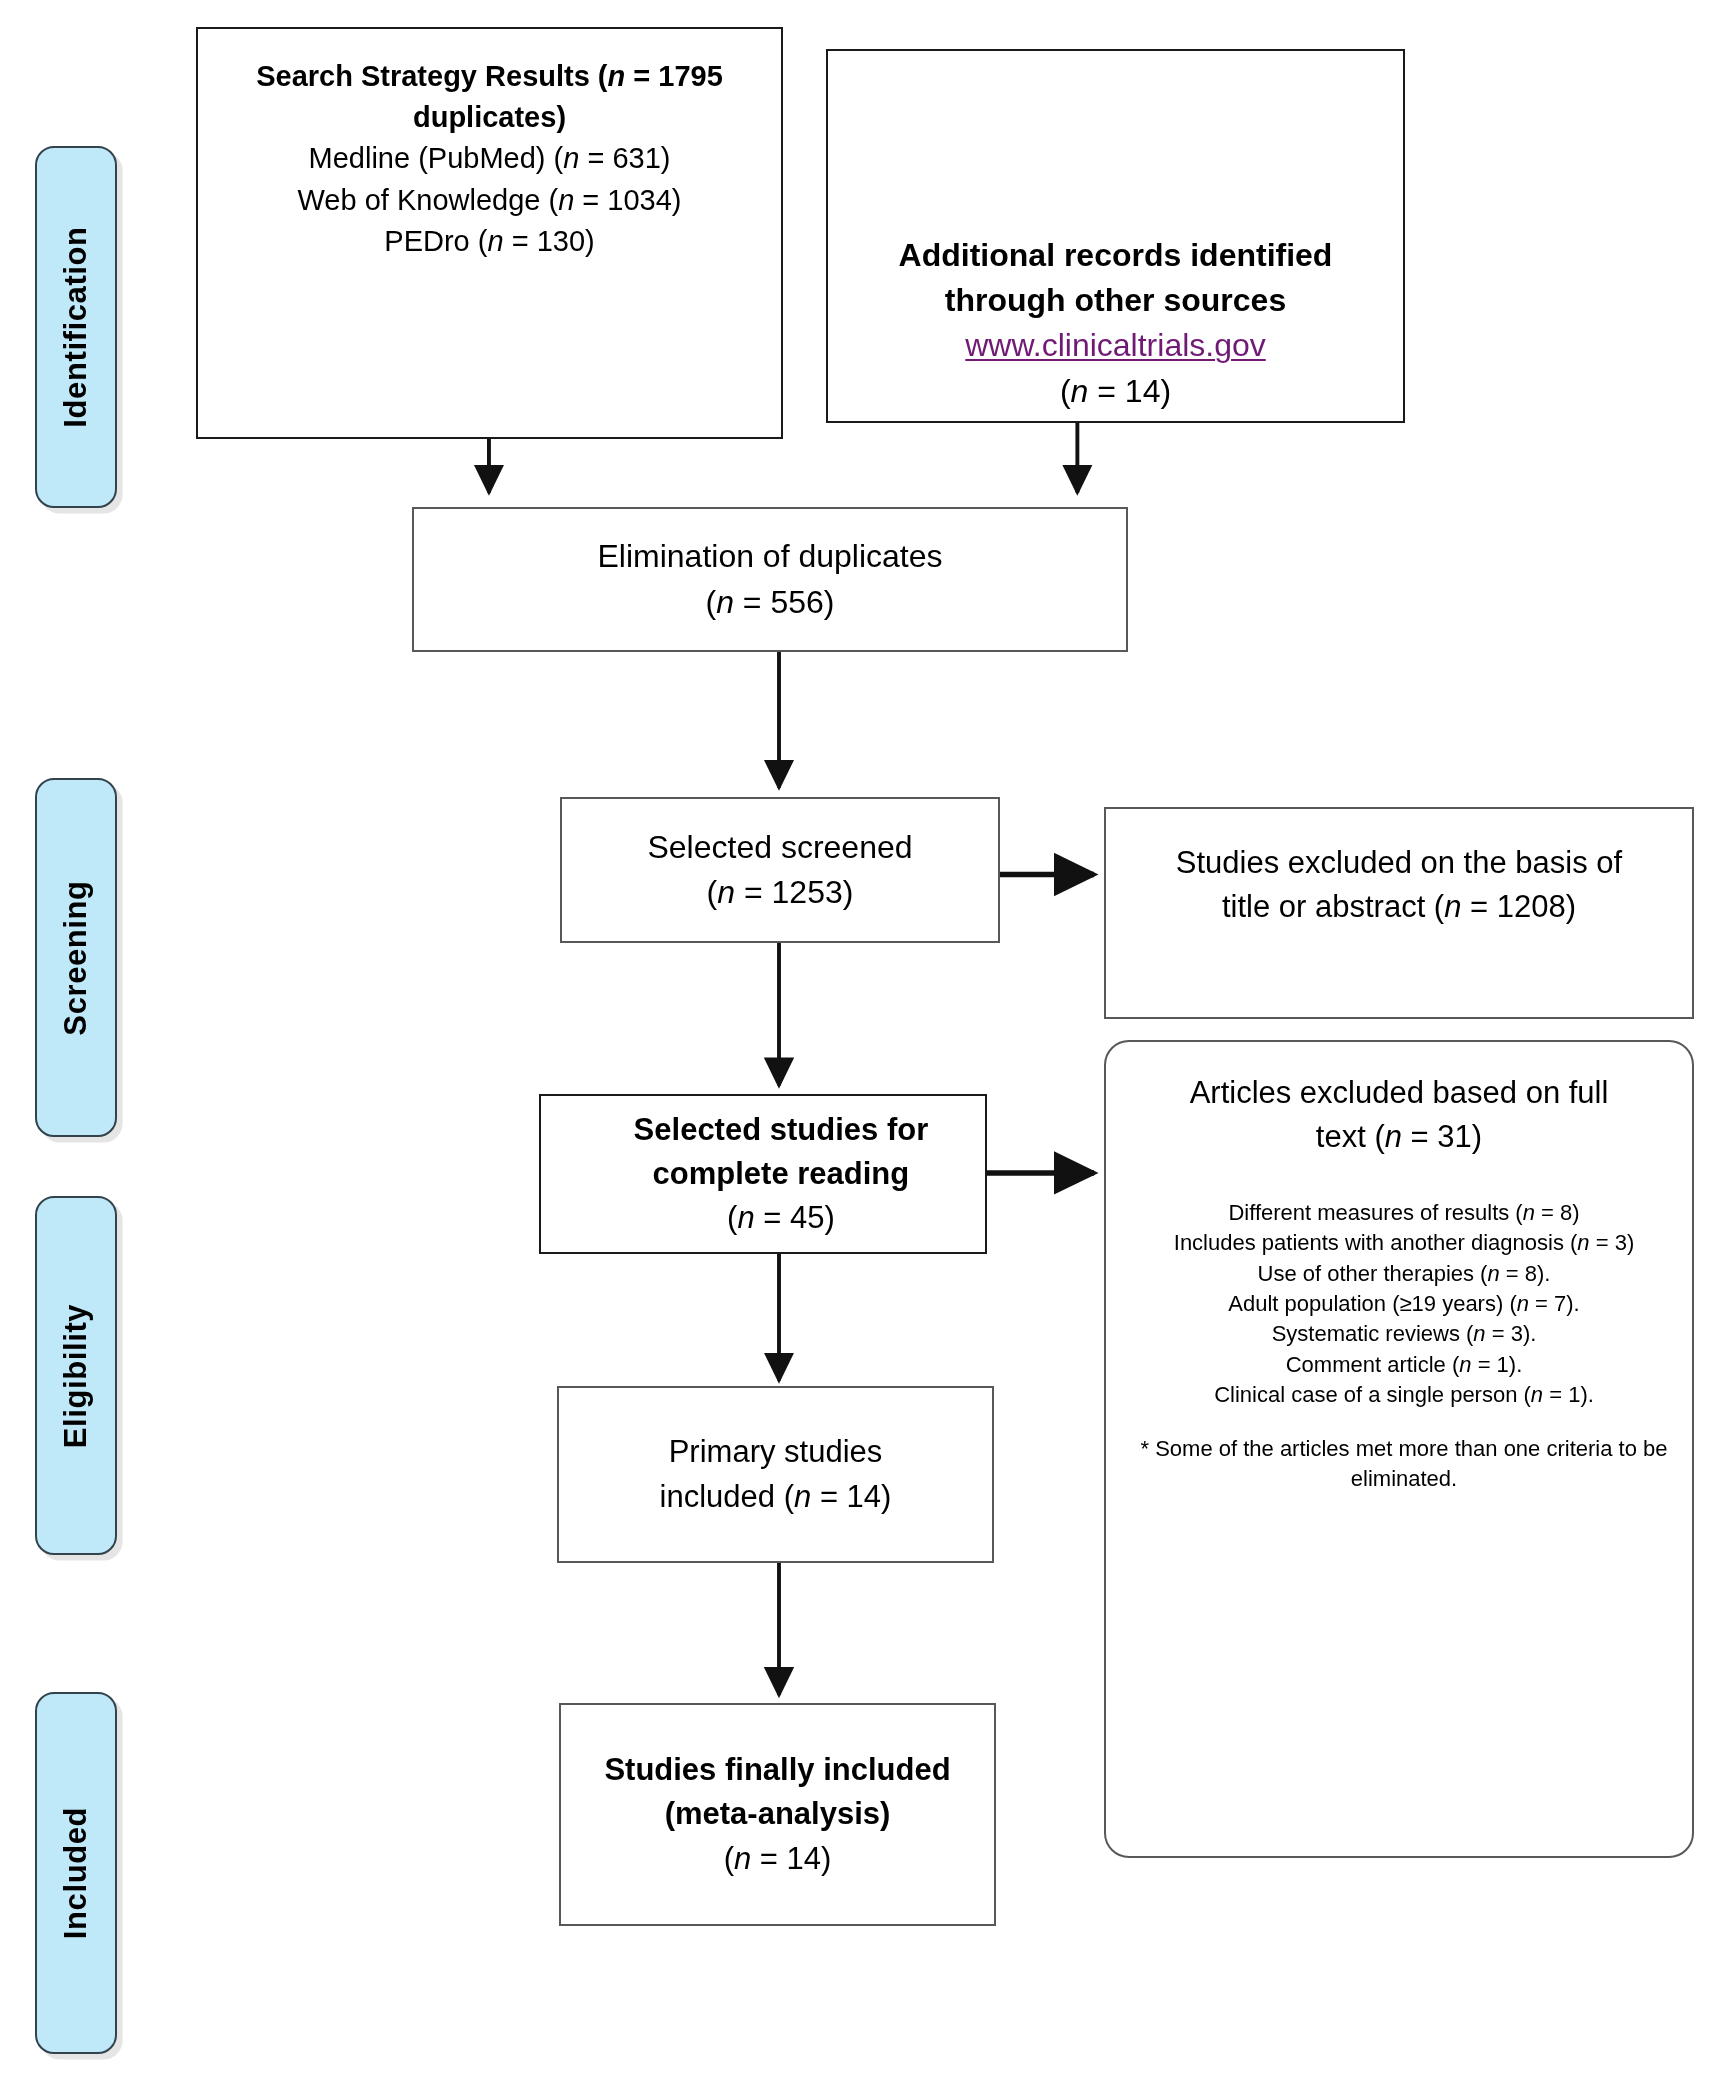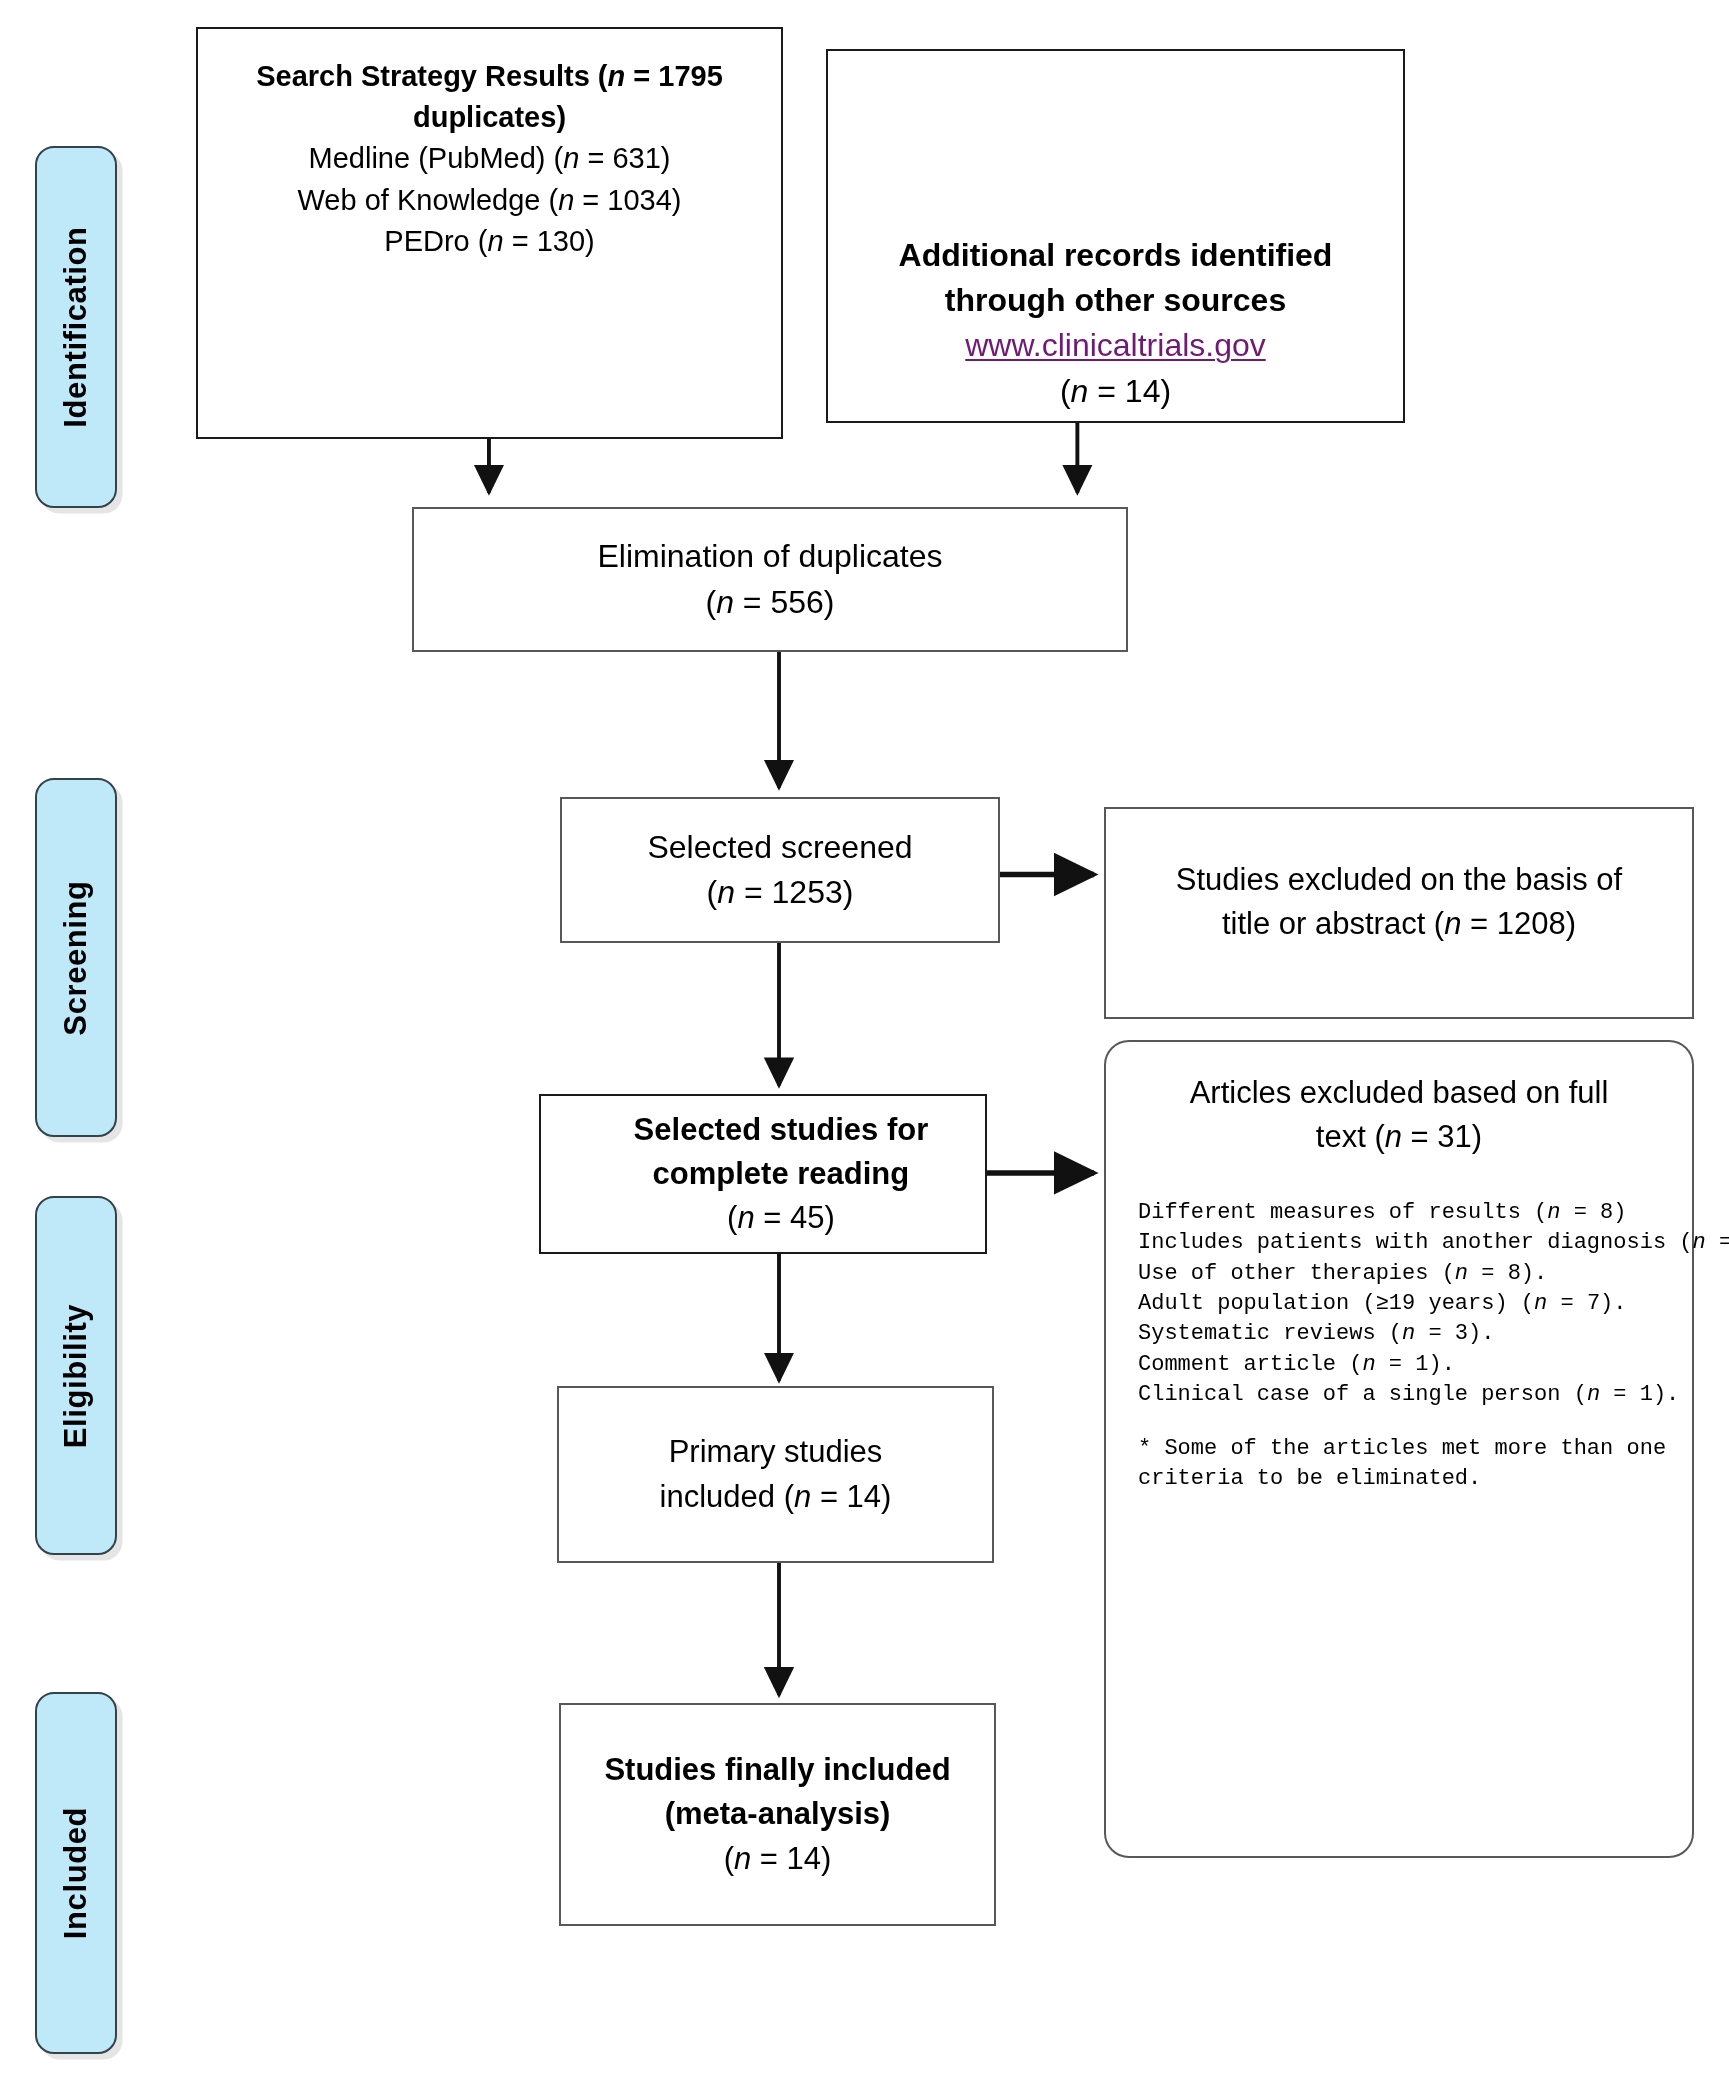--- a/index.html
+++ b/index.html
@@ -70,26 +70,25 @@
   .link-url {
     color: #701a75;
     text-decoration: underline;
     text-underline-offset: 3.3px;
     text-decoration-thickness: 2.2px;
   }
 
   
   .excl-detail {
     position: absolute;
-    font-family: Liberation Mono, monospace;
+    font-family: Liberation Sans, sans-serif;
     font-size: 22px;
     line-height: 1.38;
     color: #000000;
-    text-align: left;
-    margin-left: 8px;
+    text-align: center;
   }
   .excl-detail .d-line { display: block; white-space: nowrap; }
   .excl-detail .spacer { display: block; height: 23.4px; }
   .excl-detail .note { display: block; white-space: normal; }
 
   
   #connectors {
     position: absolute;
     left: 0; top: 0;
     width: 1730px; height: 2097px;
@@ -159,21 +158,21 @@
   <div class="flow-box thin-border" style="left:412px; top:507px; width:716px; height:145px;">
     <span class="fb-line f-58">Elimination of duplicates</span>
     <span class="fb-line f-58">(<i>n</i> = 556)</span>
   </div>
 
   <div class="flow-box thin-border" style="left:560px; top:797px; width:440px; height:146px;">
     <span class="fb-line f-58">Selected screened</span>
     <span class="fb-line f-58">(<i>n</i> = 1253)</span>
   </div>
 
-  <div class="flow-box thin-border" style="left:1104px; top:807px; width:590px; height:212px; justify-content:flex-start; padding-top:49px;">
+  <div class="flow-box thin-border" style="left:1104px; top:807px; width:590px; height:212px; justify-content:flex-start; padding-top:32px;">
     <span class="fb-line f-55">Studies excluded on the basis of</span>
     <span class="fb-line f-55">title or abstract (<i>n</i> = 1208)</span>
   </div>
 
   <div class="flow-box" style="left:539px; top:1094px; width:448px; height:160px;padding-left:48px;">
     <span class="fb-line bold f-55">Selected studies for</span>
     <span class="fb-line bold f-55">complete reading</span>
     <span class="fb-line f-55">(<i>n</i> = 45)</span>
   </div>
 

